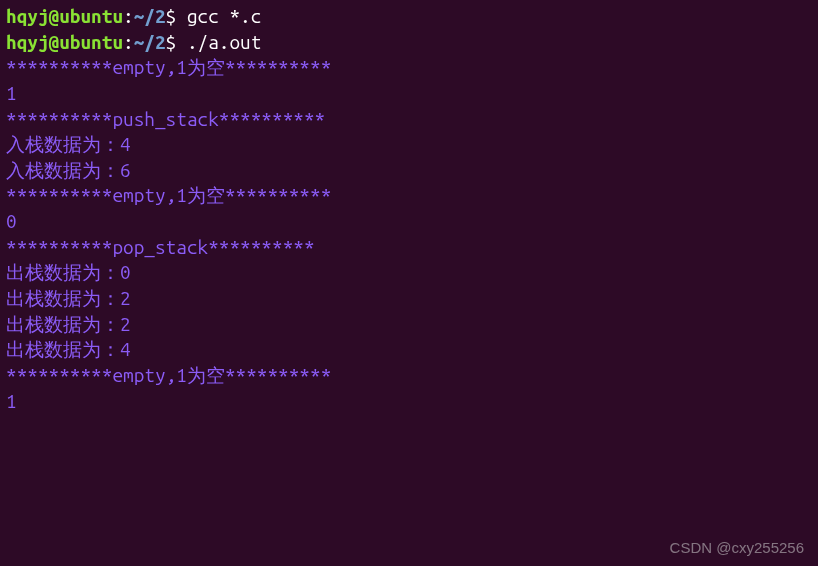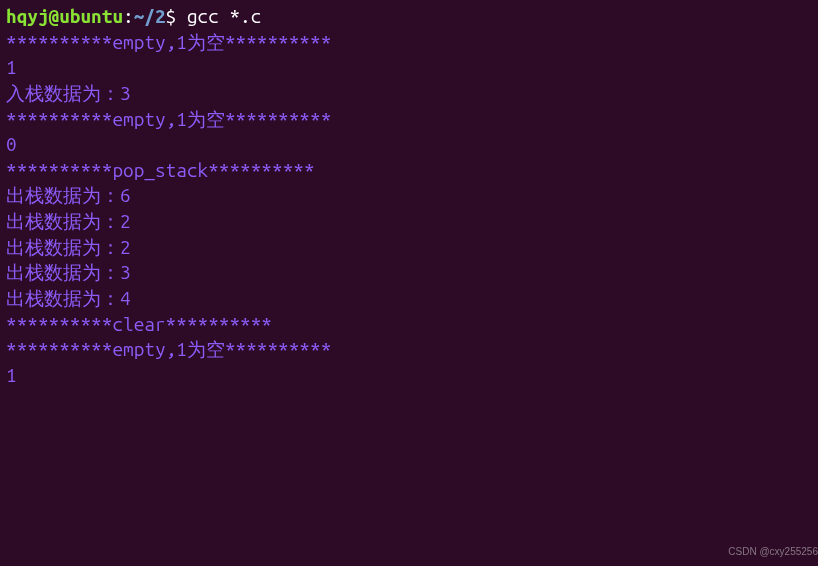--- a/index.html
+++ b/index.html
@@ -38,41 +38,42 @@
     }
     .command {
       color: #ffffff;
     }
     .output {
       color: #8b5cf6;
     }
     .watermark {
       position: absolute;
       bottom: 8px;
-      right: 0;
+      right: 14px;
       color: #cccccc;
-      font-size: 10px;
+      font-size: 15px;
       opacity: 0.55;
       font-family: Arial, sans-serif;
     }
   </style>
 </head>
 <body>
 
 <div>
   <div class="term-line"><span class="user-host">hqyj@ubuntu</span><span class="colon">:</span><span class="path">~/2</span><span class="dollar">$ </span><span class="command">gcc *.c</span></div>
+  <div class="term-line"><span class="user-host">hqyj@ubuntu</span><span class="colon">:</span><span class="path">~/2</span><span class="dollar">$ </span><span class="command">./a.out</span></div>
   <div class="term-line output">**********empty,1为空**********</div>
   <div class="term-line output">1</div>
-  <div class="term-line output">入栈数据为：3</div>
+  <div class="term-line output">**********push_stack**********</div>
+  <div class="term-line output">入栈数据为：4</div>
+  <div class="term-line output">入栈数据为：6</div>
   <div class="term-line output">**********empty,1为空**********</div>
   <div class="term-line output">0</div>
   <div class="term-line output">**********pop_stack**********</div>
-  <div class="term-line output">出栈数据为：6</div>
+  <div class="term-line output">出栈数据为：0</div>
   <div class="term-line output">出栈数据为：2</div>
   <div class="term-line output">出栈数据为：2</div>
-  <div class="term-line output">出栈数据为：3</div>
   <div class="term-line output">出栈数据为：4</div>
-  <div class="term-line output">**********clear**********</div>
   <div class="term-line output">**********empty,1为空**********</div>
   <div class="term-line output">1</div>
 </div>
 
 <div class="watermark">CSDN @cxy255256</div>
 
 </body></html>

